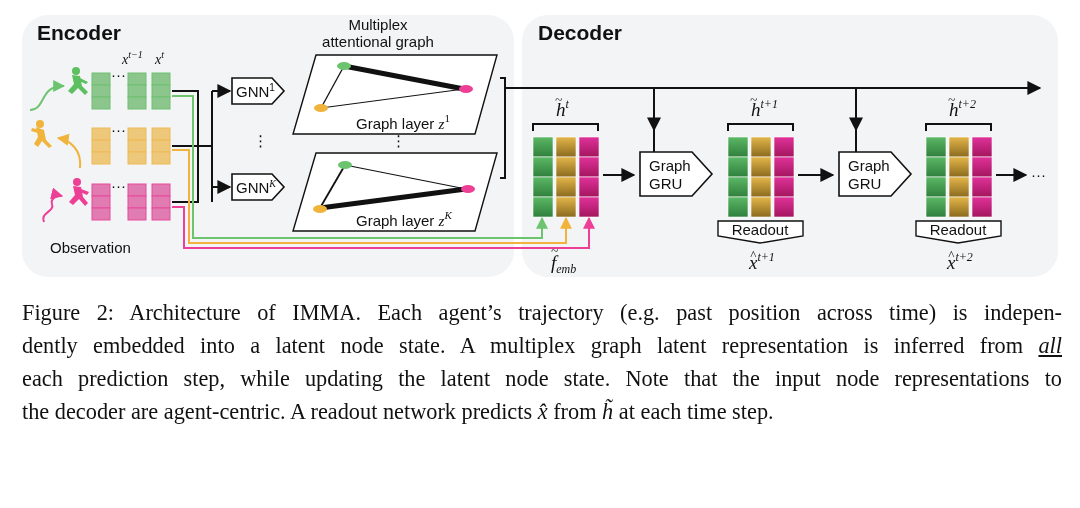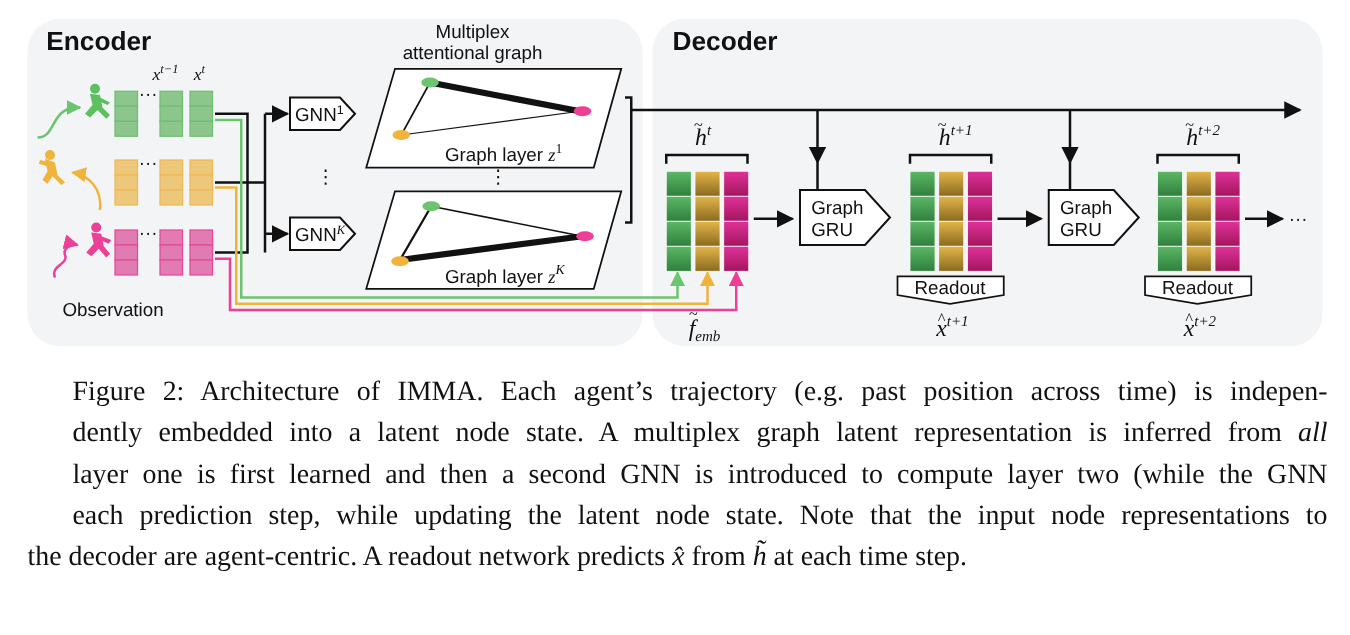--- a/index.html
+++ b/index.html
@@ -8,22 +8,22 @@
   .panel-title { font-family: "Liberation Sans", sans-serif; font-weight: bold; font-size: 21px; fill: #111; }
   .lbl { font-family: "Liberation Sans", sans-serif; font-size: 15px; fill: #111; }
   .math { font-family: "Liberation Serif", serif; font-style: italic; fill: #111; }
   .math-up { font-family: "Liberation Serif", serif; fill: #111; }
   #caption {
     position: absolute; left: 22px; top: 296px; width: 1040px;
     font-family: "Liberation Serif", serif; font-size: 22.3px; line-height: 33px; color: #111;
     text-align: justify; text-align-last: left; margin: 0;
   }
   #caption .line { display: block; white-space: nowrap; }
-  #caption .line.just { text-align: justify; text-align-last: justify; margin-left: 36px; }
-  #caption em { font-style: italic; }
+  #caption .line.just { text-align: justify; text-align-last: justify; }
+  #caption em { font-style: italic; text-decoration: underline; }
   .mi { font-style: italic; font-family: "Liberation Serif", serif; }
 </style>
 </head>
 <body>
 
 <svg id="figure" viewBox="0 0 1080 285" xmlns="http://www.w3.org/2000/svg">
   <defs>
     <marker id="arr" viewBox="0 0 10 10" refX="9" refY="5" markerWidth="7" markerHeight="7" orient="auto-start-reverse">
       <path d="M0,0 L10,5 L0,10 z" fill="#111"></path>
     </marker>
@@ -292,16 +292,15 @@
     <path d="M603,175 L634,175" marker-end="url(#arr)"></path>
     <path d="M798,175 L833,175" marker-end="url(#arr)"></path>
     <path d="M996,175 L1026,175" marker-end="url(#arr)"></path>
   </g>
   <text class="lbl" x="1031" y="180" font-size="16">···</text>
 </svg>
 
 <div id="caption">
   <span class="line just">Figure 2: Architecture of IMMA. Each agent’s trajectory (e.g. past position across time) is indepen-</span>
   <span class="line just"><span>dently embedded into a latent node state. A multiplex graph latent representation is inferred from </span><em>all</em></span>
-  <span class="line just">layer one is first learned and then a second GNN is introduced to compute layer two (while the GNN</span>
   <span class="line just">each prediction step, while updating the latent node state. Note that the input node representations to</span>
   <span class="line"><span>the decoder are agent-centric. A readout network predicts </span><span class="mi">x̂</span><span> from </span><span class="mi">h̃</span><span> at each time step.</span></span>
 </div>
 
 </body></html>

